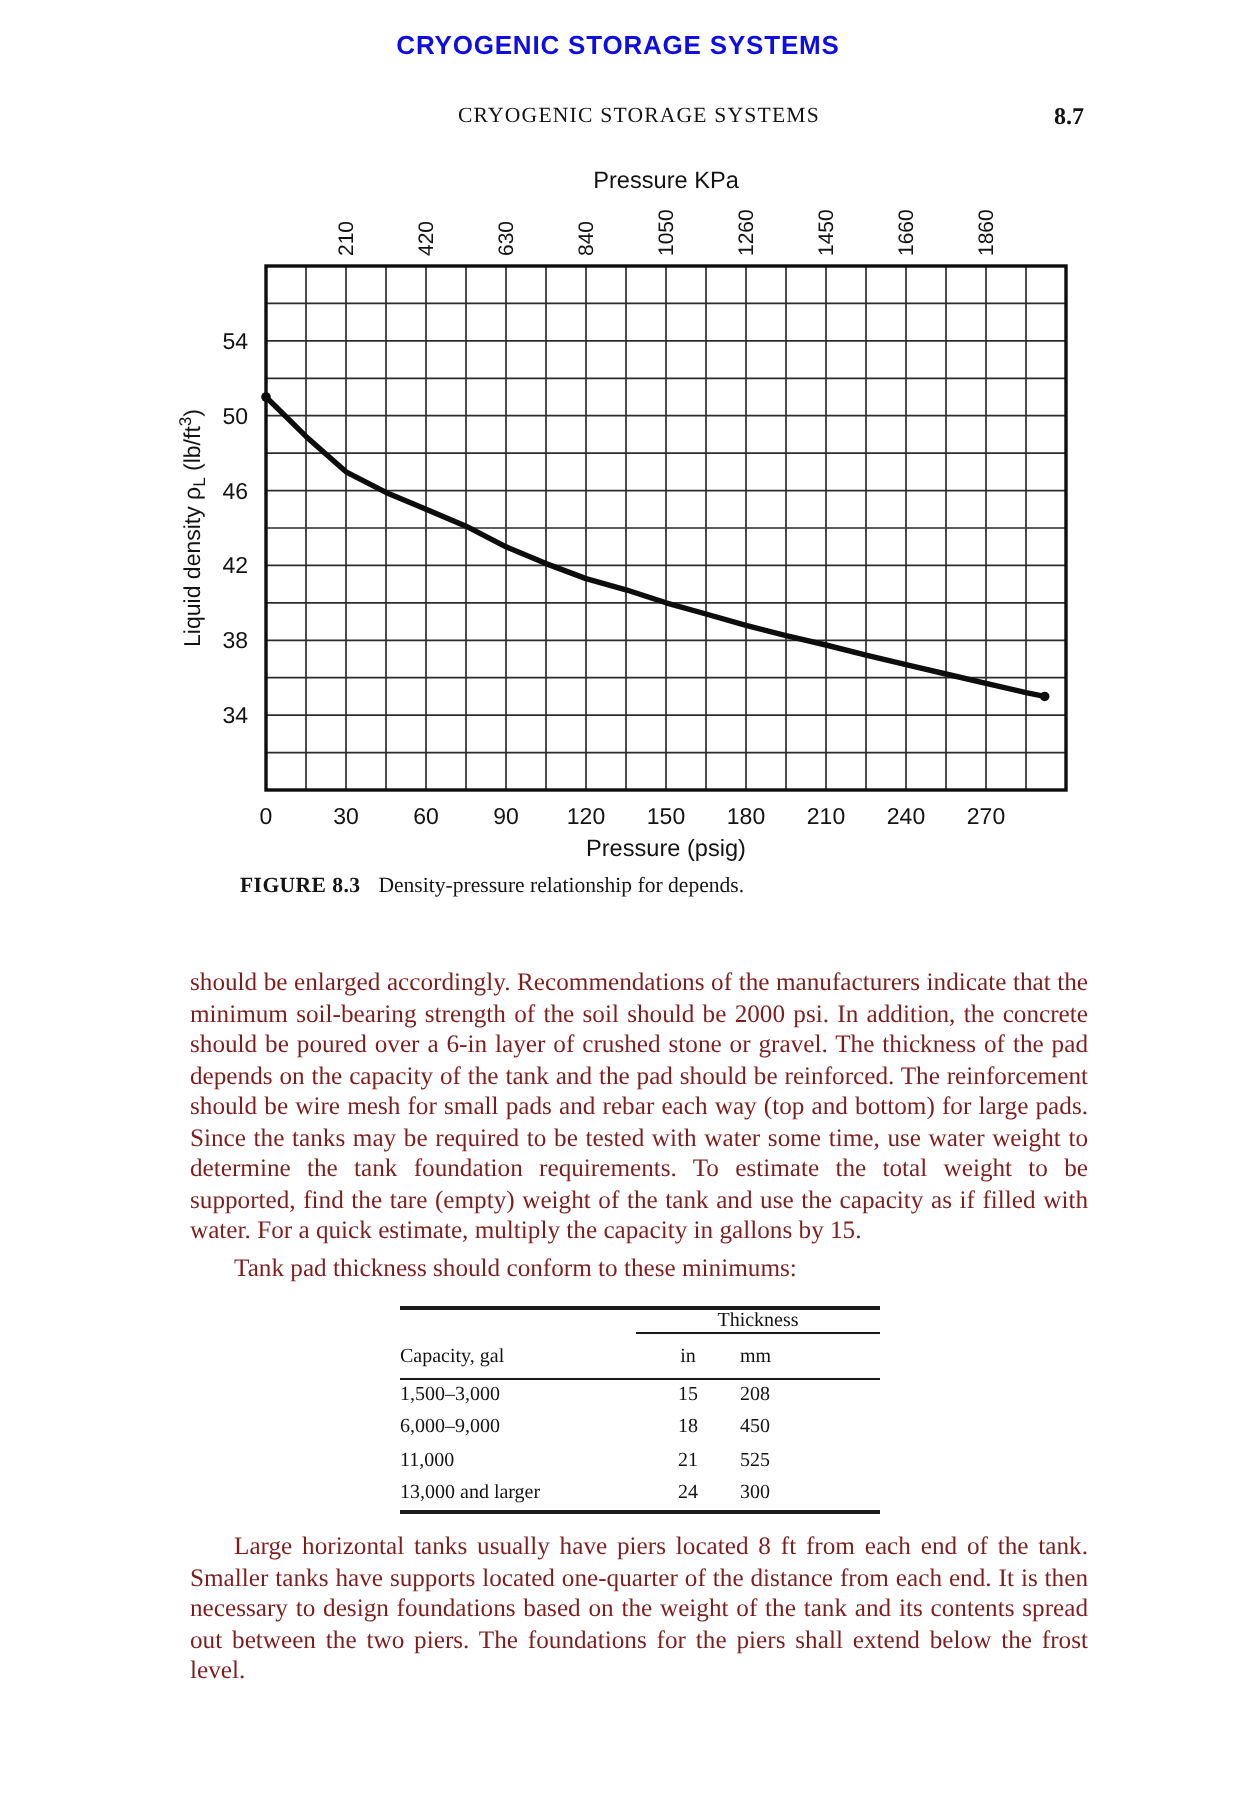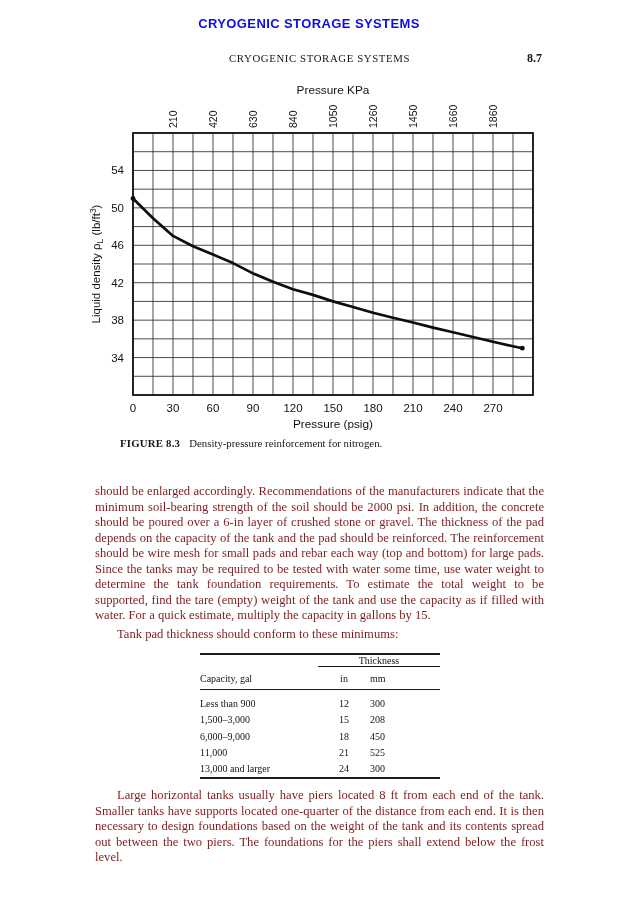--- a/index.html
+++ b/index.html
@@ -126,42 +126,37 @@
           <text x="333" y="348" text-anchor="middle" font-size="11.8">Pressure (psig)</text>
           <text transform="translate(100,184) rotate(-90)" text-anchor="middle" font-size="11.5"><tspan>Liquid density ρ</tspan><tspan font-size="8.5" dy="2.5">L</tspan><tspan dy="-2.5"> (lb/ft</tspan><tspan font-size="8.5" dy="-4.5">3</tspan><tspan dy="4.5">)</tspan></text>
         </g>
         <path d="M133.0 118.5 L153.0 138.2 L173.0 155.9 L193.0 166.2 L213.0 174.6 L233.0 183.1 L253.0 193.4 L273.0 201.8 L293.0 209.3 L313.0 214.9 L333.0 221.4 L353.0 227.0 L373.0 232.7 L393.0 237.8 L413.0 242.5 L433.0 247.6 L453.0 252.3 L473.0 257.0 L493.0 261.7 L513.0 266.3 L522.3 268.2" fill="none" stroke="#0d0d0d" stroke-width="2.7" stroke-linejoin="round" stroke-linecap="round"></path>
         <circle cx="133" cy="118.5" r="2.4" fill="#0d0d0d"></circle>
         <circle cx="522.3333333333334" cy="268.2142857142857" r="2.4" fill="#0d0d0d"></circle>
       </svg></div>
 
   <div class="column">
     <div class="caption">
-      <span class="capb">FIGURE 8.3</span><span>Density-pressure reinforcement for nitrogen.</span>
+      <span class="capb">FIGURE 8.3</span><span>Density-pressure relationship for depends.</span>
     </div>
 
     <p class="body-par">should be enlarged accordingly. Recommendations of the manufacturers indicate that the minimum soil-bearing strength of the soil should be 2000 psi. In addition, the concrete should be poured over a 6-in layer of crushed stone or gravel. The thickness of the pad depends on the capacity of the tank and the pad should be reinforced. The reinforcement should be wire mesh for small pads and rebar each way (top and bottom) for large pads. Since the tanks may be required to be tested with water some time, use water weight to determine the tank foundation requirements. To estimate the total weight to be supported, find the tare (empty) weight of the tank and use the capacity as if filled with water. For a quick estimate, multiply the capacity in gallons by 15.</p>
     <p class="body-par ind p2">Tank pad thickness should conform to these minimums:</p>
 
     <div class="tblwrap">
       <table class="mins">
         <tbody>
             <tr>
           <td class="c1"></td>
           <td class="grph" colspan="2">Thickness</td>
         </tr>
         <tr class="hdr">
           <td class="c1">Capacity, gal</td>
           <td class="c2">in</td>
           <td class="c3">mm</td>
-        </tr>
-        <tr class="datarow row1">
-          <td class="c1">Less than 900</td>
-          <td class="c2">12</td>
-          <td class="c3">300</td>
         </tr>
         <tr class="datarow">
           <td class="c1">1,500–3,000</td>
           <td class="c2">15</td>
           <td class="c3">208</td>
         </tr>
         <tr class="datarow">
           <td class="c1">6,000–9,000</td>
           <td class="c2">18</td>
           <td class="c3">450</td>

